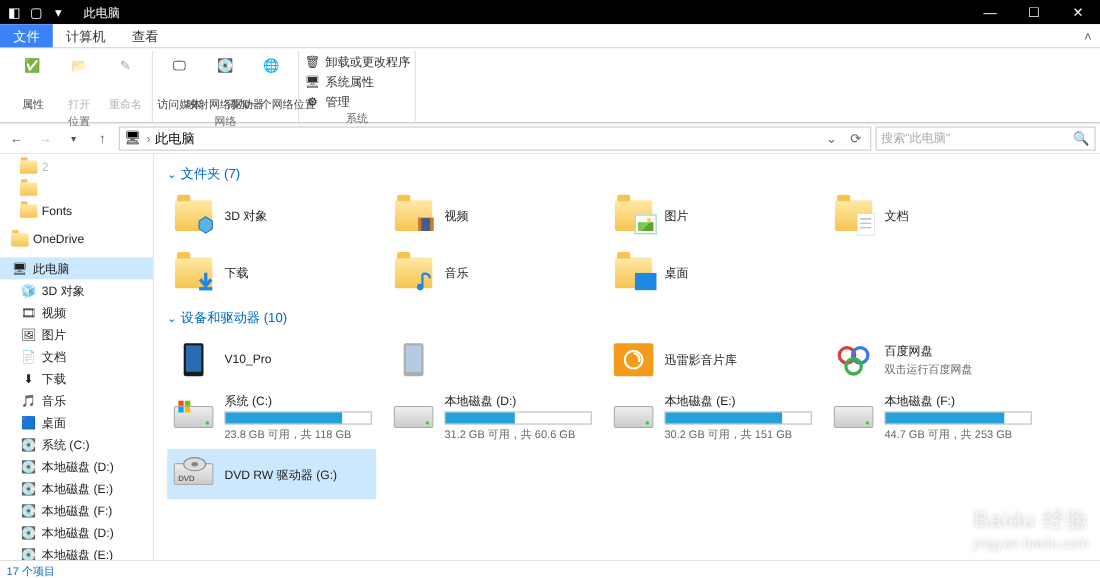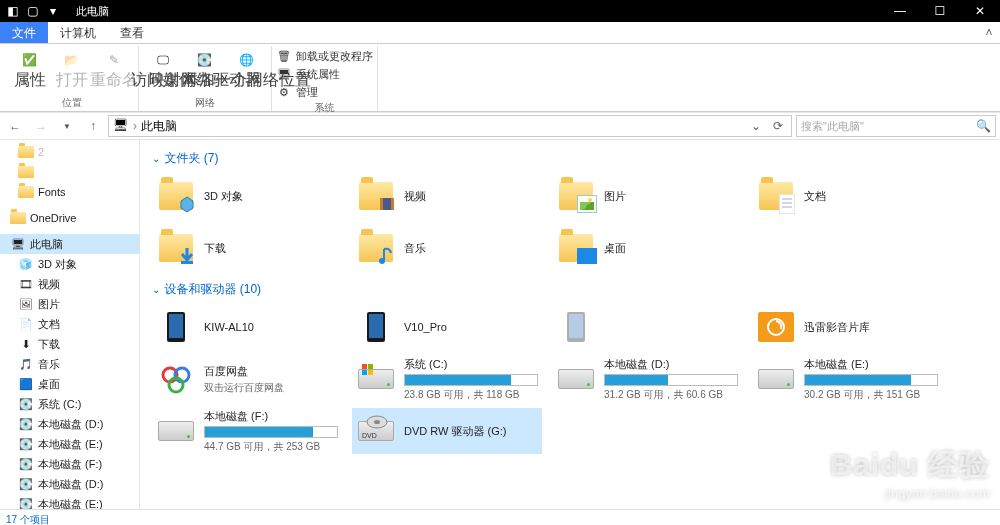--- a/index.html
+++ b/index.html
@@ -16,21 +16,21 @@
 .tabbar .tab { padding: 0 12px; line-height: 22px; font-size: 12px; color: #333; }
 .tabbar .tab.active { background: #3b82f6; color: #fff; }
 .tabbar .dropdown { margin-left: auto; width: 22px; text-align: center; line-height: 22px; color: #666; }
 
 .ribbon { height: 68px; background: #fff; border-bottom: 1px solid #ccc; display: flex; padding: 2px 6px 0; }
 .ribbon-group { display: flex; flex-direction: column; align-items: center; border-right: 1px solid #e0e0e0; padding: 0 4px; }
 .ribbon-group .grp-items { display: flex; gap: 2px; flex: 1; }
 .ribbon-group .grp-label { font-size: 10px; color: #666; padding: 1px 0; }
 .rbtn { display: flex; flex-direction: column; align-items: center; padding: 2px 4px; width: 40px; }
 .rbtn .ico { width: 24px; height: 24px; display: flex; align-items: center; justify-content: center; }
-.rbtn .lbl { font-size: 16px; color: #444; line-height: 11px; margin-top: 2px; word-break: keep-all; }
+.rbtn .lbl { font-size: 10px; color: #444; line-height: 11px; margin-top: 18px; word-break: keep-all; }
 .rbtn.disabled { opacity: 0.4; }
 .ribbon-small { display: flex; flex-direction: column; gap: 2px; padding-top: 2px; }
 .ribbon-small .srow { display: flex; align-items: center; gap: 4px; font-size: 11px; color: #333; }
 .ribbon-small .sico { width: 16px; height: 16px; display: flex; align-items: center; justify-content: center; }
 
 .addrbar { height: 28px; border-top: 1px solid #e6e6e6; border-bottom: 1px solid #e6e6e6; display: flex; align-items: center; padding: 0 4px; gap: 4px; }
 .nav-btn { width: 22px; height: 22px; display: flex; align-items: center; justify-content: center; color: #555; }
 .breadcrumb { flex: 1; height: 22px; border: 1px solid #ccc; display: flex; align-items: center; padding: 0 4px; gap: 4px; }
 .breadcrumb .pc-ico { width: 16px; height: 16px; }
 .bc-drop { padding: 0 4px; color: #666; }
@@ -55,21 +55,21 @@
 .item .bigicon { width: 40px; height: 40px; display: flex; align-items: center; justify-content: center; flex-shrink: 0; }
 .item .meta { flex: 1; display: flex; flex-direction: column; gap: 2px; min-width: 0; }
 .item .name { font-size: 11px; color: #222; white-space: nowrap; overflow: hidden; text-overflow: ellipsis; }
 .item .sub { font-size: 10px; color: #666; }
 .progress { height: 12px; border: 1px solid #bbb; background: #fff; position: relative; }
 .progress .fill { height: 100%; background: #26a0da; }
 
 .statusbar { height: 20px; border-top: 1px solid #e0e0e0; font-size: 10px; color: #0066cc; padding: 1px 6px; display: flex; align-items: center; }
 
 .watermark { position: absolute; right: 10px; bottom: 24px; color: rgba(255,255,255,0.55); text-shadow: 0 0 4px rgba(0,0,0,0.25); text-align: right; pointer-events: none; }
-.watermark .big { font-size: 30px; font-weight: bold; letter-spacing: 1px; }
+.watermark .big { font-size: 20px; font-weight: normal; letter-spacing: 1px; }
 .watermark .small { font-size: 13px; }
 
 
 .folder { width: 34px; height: 28px; background: linear-gradient(180deg,#ffe9a6,#f7c452); border-radius: 2px; position: relative; }
 .folder::before { content: ""; position: absolute; top: -5px; left: 2px; width: 12px; height: 6px; background: #f7c452; border-radius: 2px 2px 0 0; }
 .folder .badge { position: absolute; right: -4px; bottom: -4px; width: 20px; height: 20px; display: flex; align-items: center; justify-content: center; }
 .folder-sm { width: 16px; height: 12px; background: linear-gradient(180deg,#ffe9a6,#f7c452); border-radius: 1px; position: relative; }
 .folder-sm::before { content: ""; position: absolute; top: -3px; left: 1px; width: 6px; height: 3px; background: #f7c452; border-radius: 1px 1px 0 0; }
 
 .drive { width: 36px; height: 20px; background: linear-gradient(180deg,#eee,#ccc); border: 1px solid #aaa; border-radius: 2px; position: relative; }
@@ -381,28 +381,20 @@
     <div class="section-head" style="margin-top:6px">
         <span class="chev">⌄</span>
         <span>设备和驱动器 (10)</span>
       </div>
     <div class="grid" id="devices-grid">
         <div class="item">
           <div class="bigicon">
             <div class="phone"></div>
           </div>
           <div class="meta">
-            <div class="name">KIW-AL10</div>
-          </div>
-        </div>
-        <div class="item">
-          <div class="bigicon">
-            <div class="phone"></div>
-          </div>
-          <div class="meta">
             <div class="name">V10_Pro</div>
           </div>
         </div>
         <div class="item" style="opacity: 0.35;">
           <div class="bigicon">
             <div class="phone"></div>
           </div>
           <div class="meta">
             <div class="name"> </div>
           </div>

